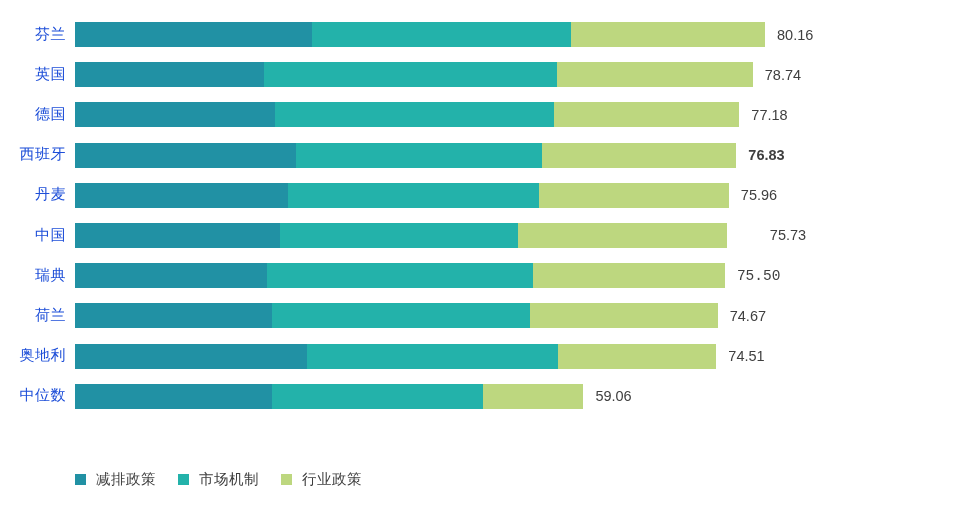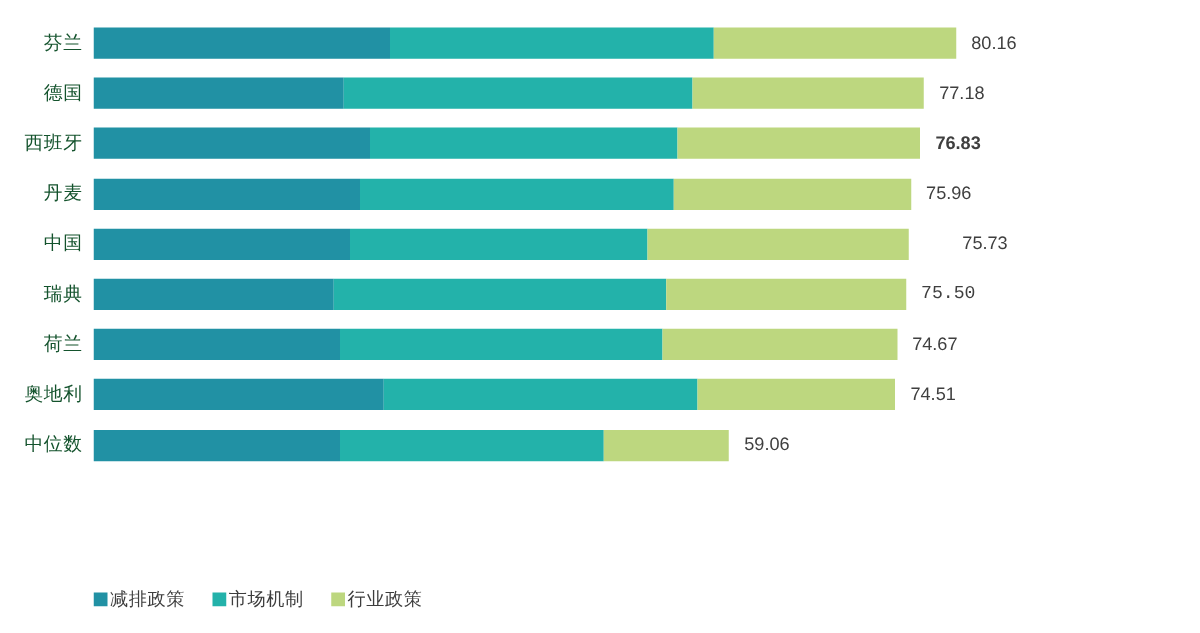--- a/index.html
+++ b/index.html
@@ -42,21 +42,21 @@
   .cat-label {
     position: absolute;
     left: 0;
     top: 0;
     width: 66px;
     height: 100%;
     display: flex;
     align-items: center;
     justify-content: flex-end;
     font-size: 15px;
-    color: #14532d;
+    color: #1d4ed8;
     letter-spacing: 0.5px;
     white-space: nowrap;
   }
 
   .bar-track {
     position: absolute;
     left: 75px;
     top: 8px;
     height: 25px;
     right: 8px;
@@ -89,21 +89,21 @@
     left: 75px;
     top: 470px;
     display: flex;
     align-items: center;
     gap: 22px;
   }
 
   .legend-item {
     display: flex;
     align-items: center;
-    gap: 2px;
+    gap: 10px;
   }
 
   .legend-swatch {
     width: 11px;
     height: 11px;
     display: inline-block;
     flex: 0 0 auto;
   }
 
   .legend-text {
@@ -121,20 +121,29 @@
       <div class="bar-row">
         <div class="cat-label">芬兰</div>
         <div class="bar-track">
           <div class="seg seg-a" title="减排政策: 27.5" style="left: 0px; width: 236.714px; background: rgb(33, 145, 164);"></div>
           <div class="seg seg-b" title="市场机制: 30.1" style="left: 236.714px; width: 259.094px; background: rgb(35, 178, 170);"></div>
           <div class="seg seg-c" title="行业政策: 22.56" style="left: 495.808px; width: 194.192px; background: rgb(189, 215, 127);"></div>
           <div class="total-label" style="left: 702px;">80.16</div>
         </div>
       </div>
       <div class="bar-row">
+        <div class="cat-label">英国</div>
+        <div class="bar-track">
+          <div class="seg seg-a" title="减排政策: 21.9" style="left: 0px; width: 188.51px; background: rgb(33, 145, 164);"></div>
+          <div class="seg seg-b" title="市场机制: 34.14" style="left: 188.51px; width: 293.87px; background: rgb(35, 178, 170);"></div>
+          <div class="seg seg-c" title="行业政策: 22.7" style="left: 482.38px; width: 195.397px; background: rgb(189, 215, 127);"></div>
+          <div class="total-label" style="left: 689.777px;">78.74</div>
+        </div>
+      </div>
+      <div class="bar-row">
         <div class="cat-label">德国</div>
         <div class="bar-track">
           <div class="seg seg-a" title="减排政策: 23.2" style="left: 0px; width: 199.701px; background: rgb(33, 145, 164);"></div>
           <div class="seg seg-b" title="市场机制: 32.48" style="left: 199.701px; width: 279.581px; background: rgb(35, 178, 170);"></div>
           <div class="seg seg-c" title="行业政策: 21.5" style="left: 479.281px; width: 185.067px; background: rgb(189, 215, 127);"></div>
           <div class="total-label" style="left: 676.349px;">77.18</div>
         </div>
       </div>
       <div class="bar-row">
         <div class="cat-label">西班牙</div>

